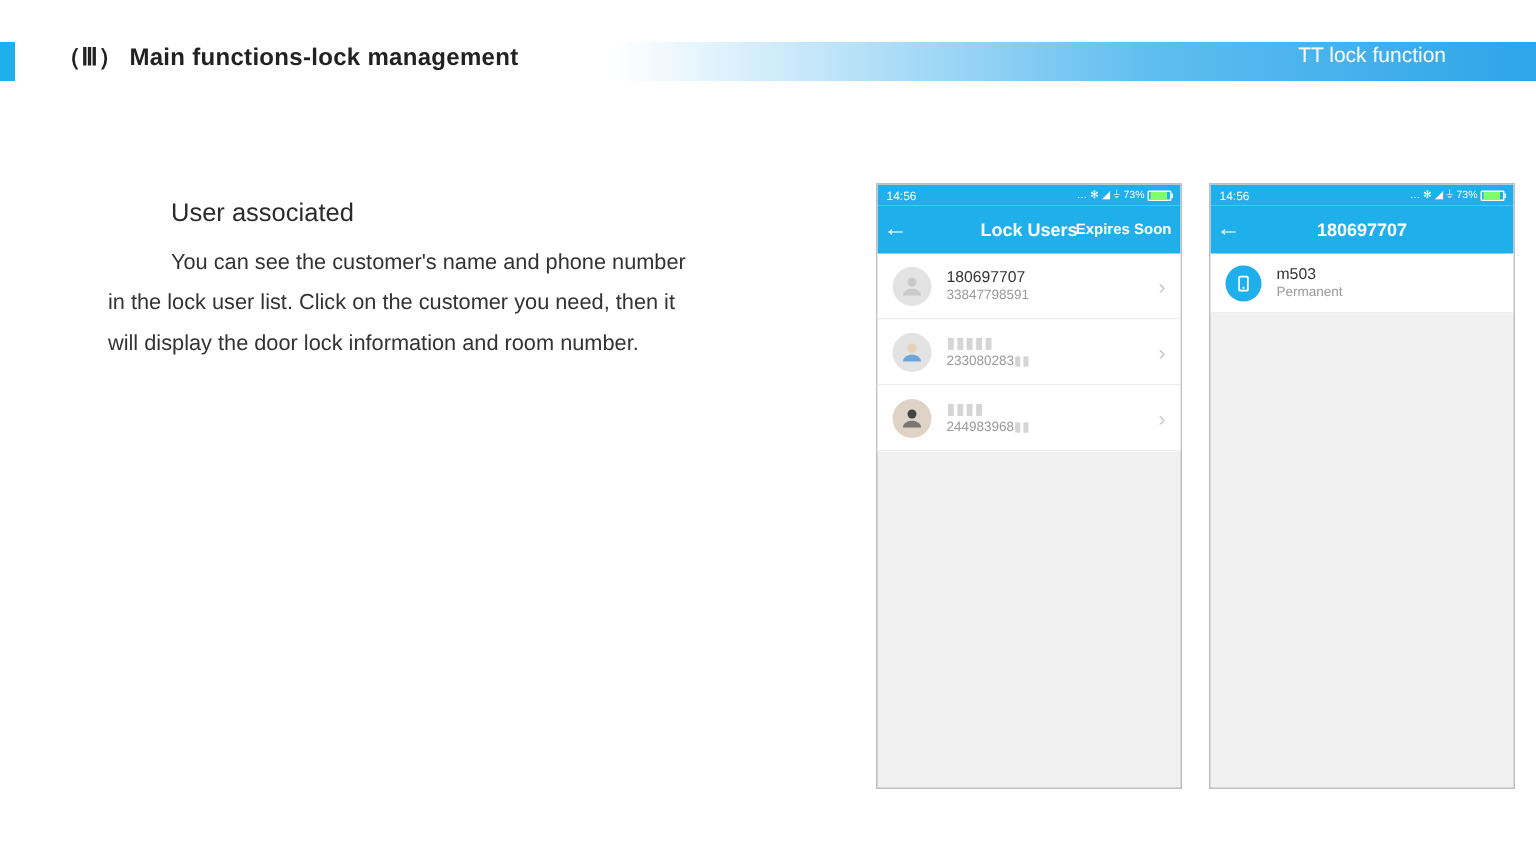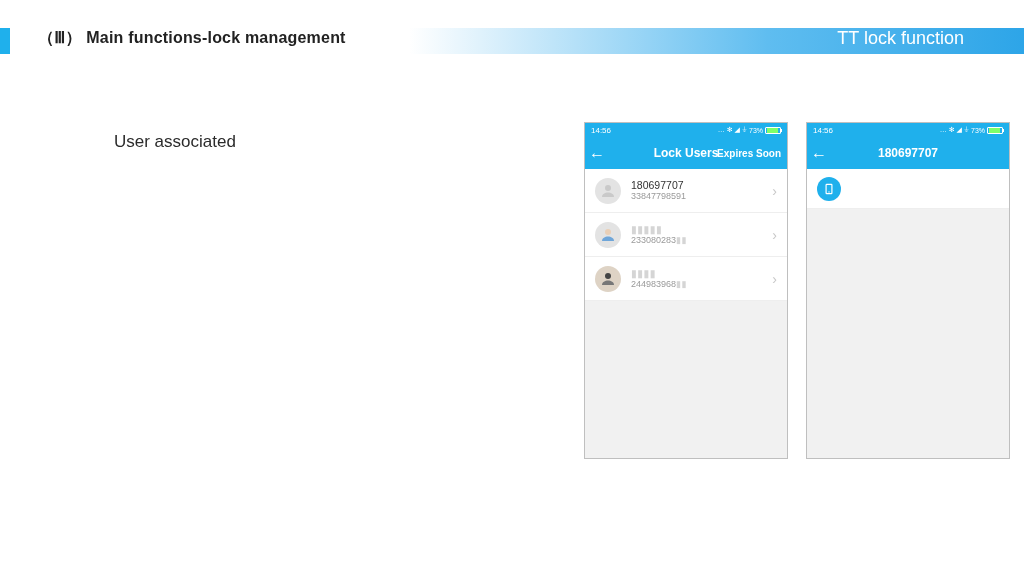--- a/index.html
+++ b/index.html
@@ -21,21 +21,21 @@
   }
   .header-title {
     font-size: 16px;
     font-weight: 700;
     color: #222;
     letter-spacing: 0.2px;
   }
   .header-right {
     position: absolute;
     right: 60px;
-    font-size: 18px;
+    font-size: 14px;
     color: #fff;
   }
 
   .content {
     display: flex;
     padding: 78px 0 0 0;
   }
   .text-block {
     width: 500px;
     margin-left: 72px;
@@ -55,21 +55,21 @@
   }
   .body-text .indent { margin-left: 42px; }
 
   .phones {
     display: flex;
     gap: 18px;
     margin-top: -10px;
   }
   .phone {
     width: 204px;
-    height: 337px;
+    height: 404px;
     border: 1px solid #bfbfbf;
     background: #f1f1f1;
     display: flex;
     flex-direction: column;
     overflow: hidden;
   }
   .status-bar {
     height: 14px;
     background: #1fb0ec;
     color: #fff;
@@ -203,20 +203,25 @@
 
 <div class="header">
   <div class="header-bar"></div>
   <div class="header-title">（Ⅲ） Main functions-lock management</div>
   <div class="header-right">TT lock function</div>
 </div>
 
 <div class="content">
   <div class="text-block">
     <div class="sub-heading">User associated</div>
+    <div class="body-text">
+      <span class="indent">You can see the customer's name and phone number</span><br>
+      <span>in the lock user list. Click on the customer you need, then it</span><br>
+      <span>will display the door lock information and room number.</span>
+    </div>
   </div>
 
   <div class="phones">
 
     <div class="phone">
       <div class="status-bar">
         <span>14:56</span>
         <span class="status-icons">
           <span>…&nbsp;✻</span>
           <span>◢</span>
@@ -294,17 +299,21 @@
       </div>
       <div class="list">
         <div class="ekey-row">
           <span class="ekey-icon">
             <svg viewBox="0 0 24 24">
                 <rect x="6" y="3" width="12" height="18" rx="2" fill="#fff"></rect>
                 <rect x="8" y="5" width="8" height="14" rx="1" fill="#1fb0ec"></rect>
                 <circle cx="12" cy="17" r="1.2" fill="#fff"></circle>
               </svg>
           </span>
+          <span class="row-text">
+            <span class="row-name">m503</span>
+            <span class="row-sub">Permanent</span>
+          </span>
         </div>
       </div>
     </div>
   </div>
 </div>
 
 </body></html>

